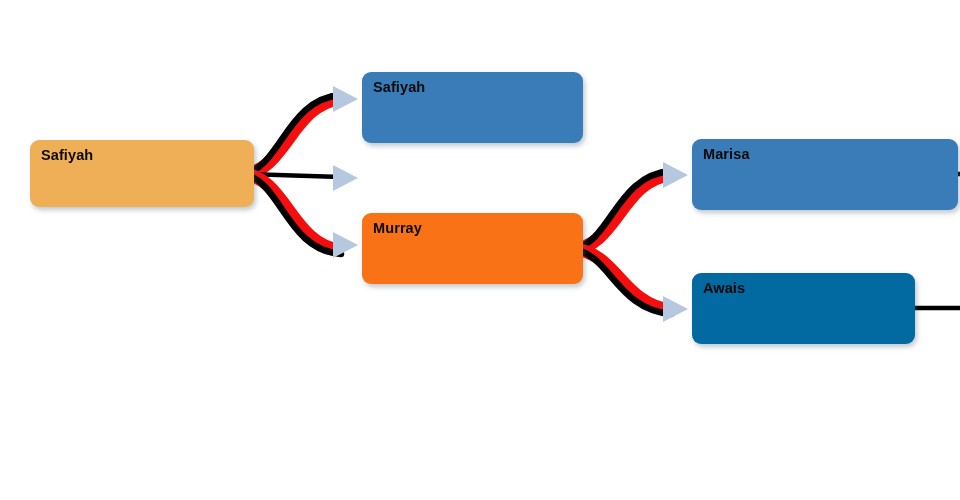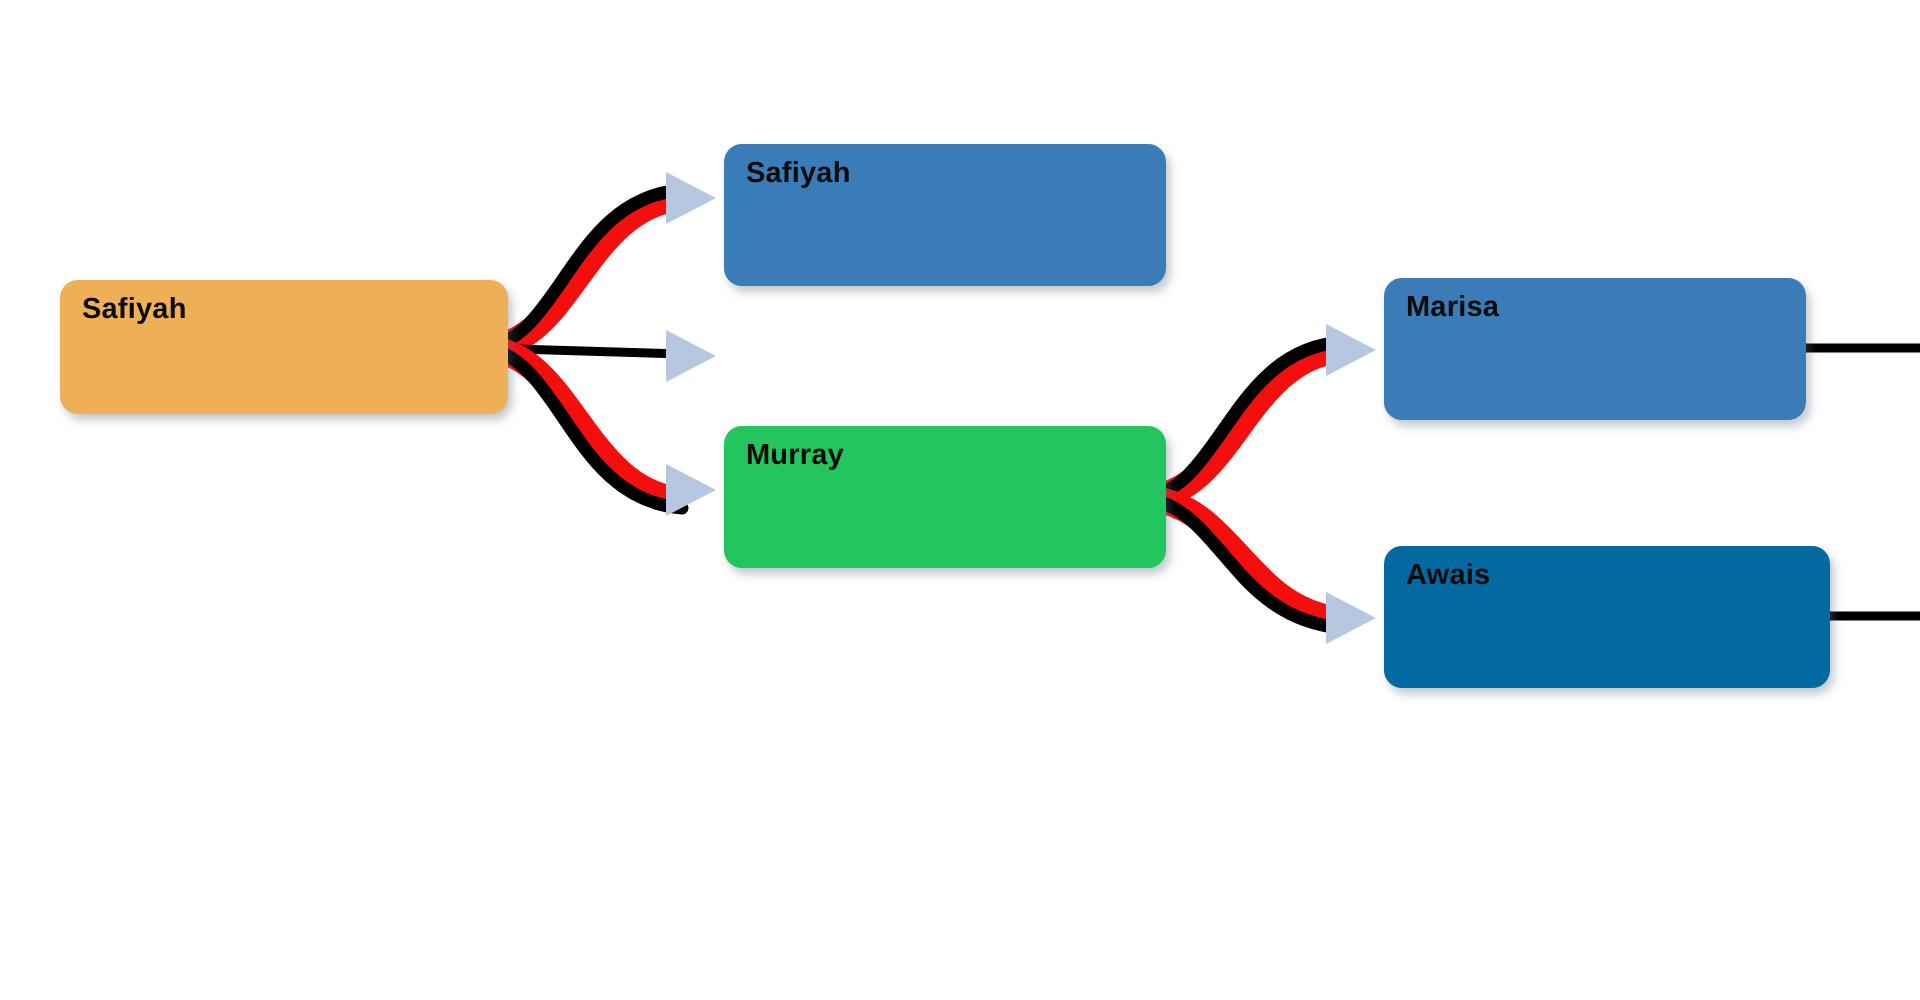--- a/index.html
+++ b/index.html
@@ -92,25 +92,25 @@
 
   <div class="node" style="left:18px; top:140px; width:224px; height:67px; background:#efaf56;">
     <span class="node-label">Safiyah</span>
   </div>
 
   <div class="node" style="left:350px; top:72px; width:221px; height:71px; background:#3a7cb8;">
     <span class="node-label">Safiyah</span>
   </div>
 
 
-  <div class="node" style="left:350px; top:213px; width:221px; height:71px; background:#22c55e;">
+  <div class="node" style="left:350px; top:213px; width:221px; height:71px; background:#f97316;">
     <span class="node-label">Murray</span>
   </div>
 
-  <div class="node" style="left:680px; top:139px; width:211px; height:71px; background:#3a7cb8;">
+  <div class="node" style="left:680px; top:139px; width:266px; height:71px; background:#3a7cb8;">
     <span class="node-label">Marisa</span>
   </div>
 
   <div class="node" style="left:680px; top:273px; width:223px; height:71px; background:#0369a1;">
     <span class="node-label">Awais</span>
   </div>
 
 </div>
 
 </body></html>

